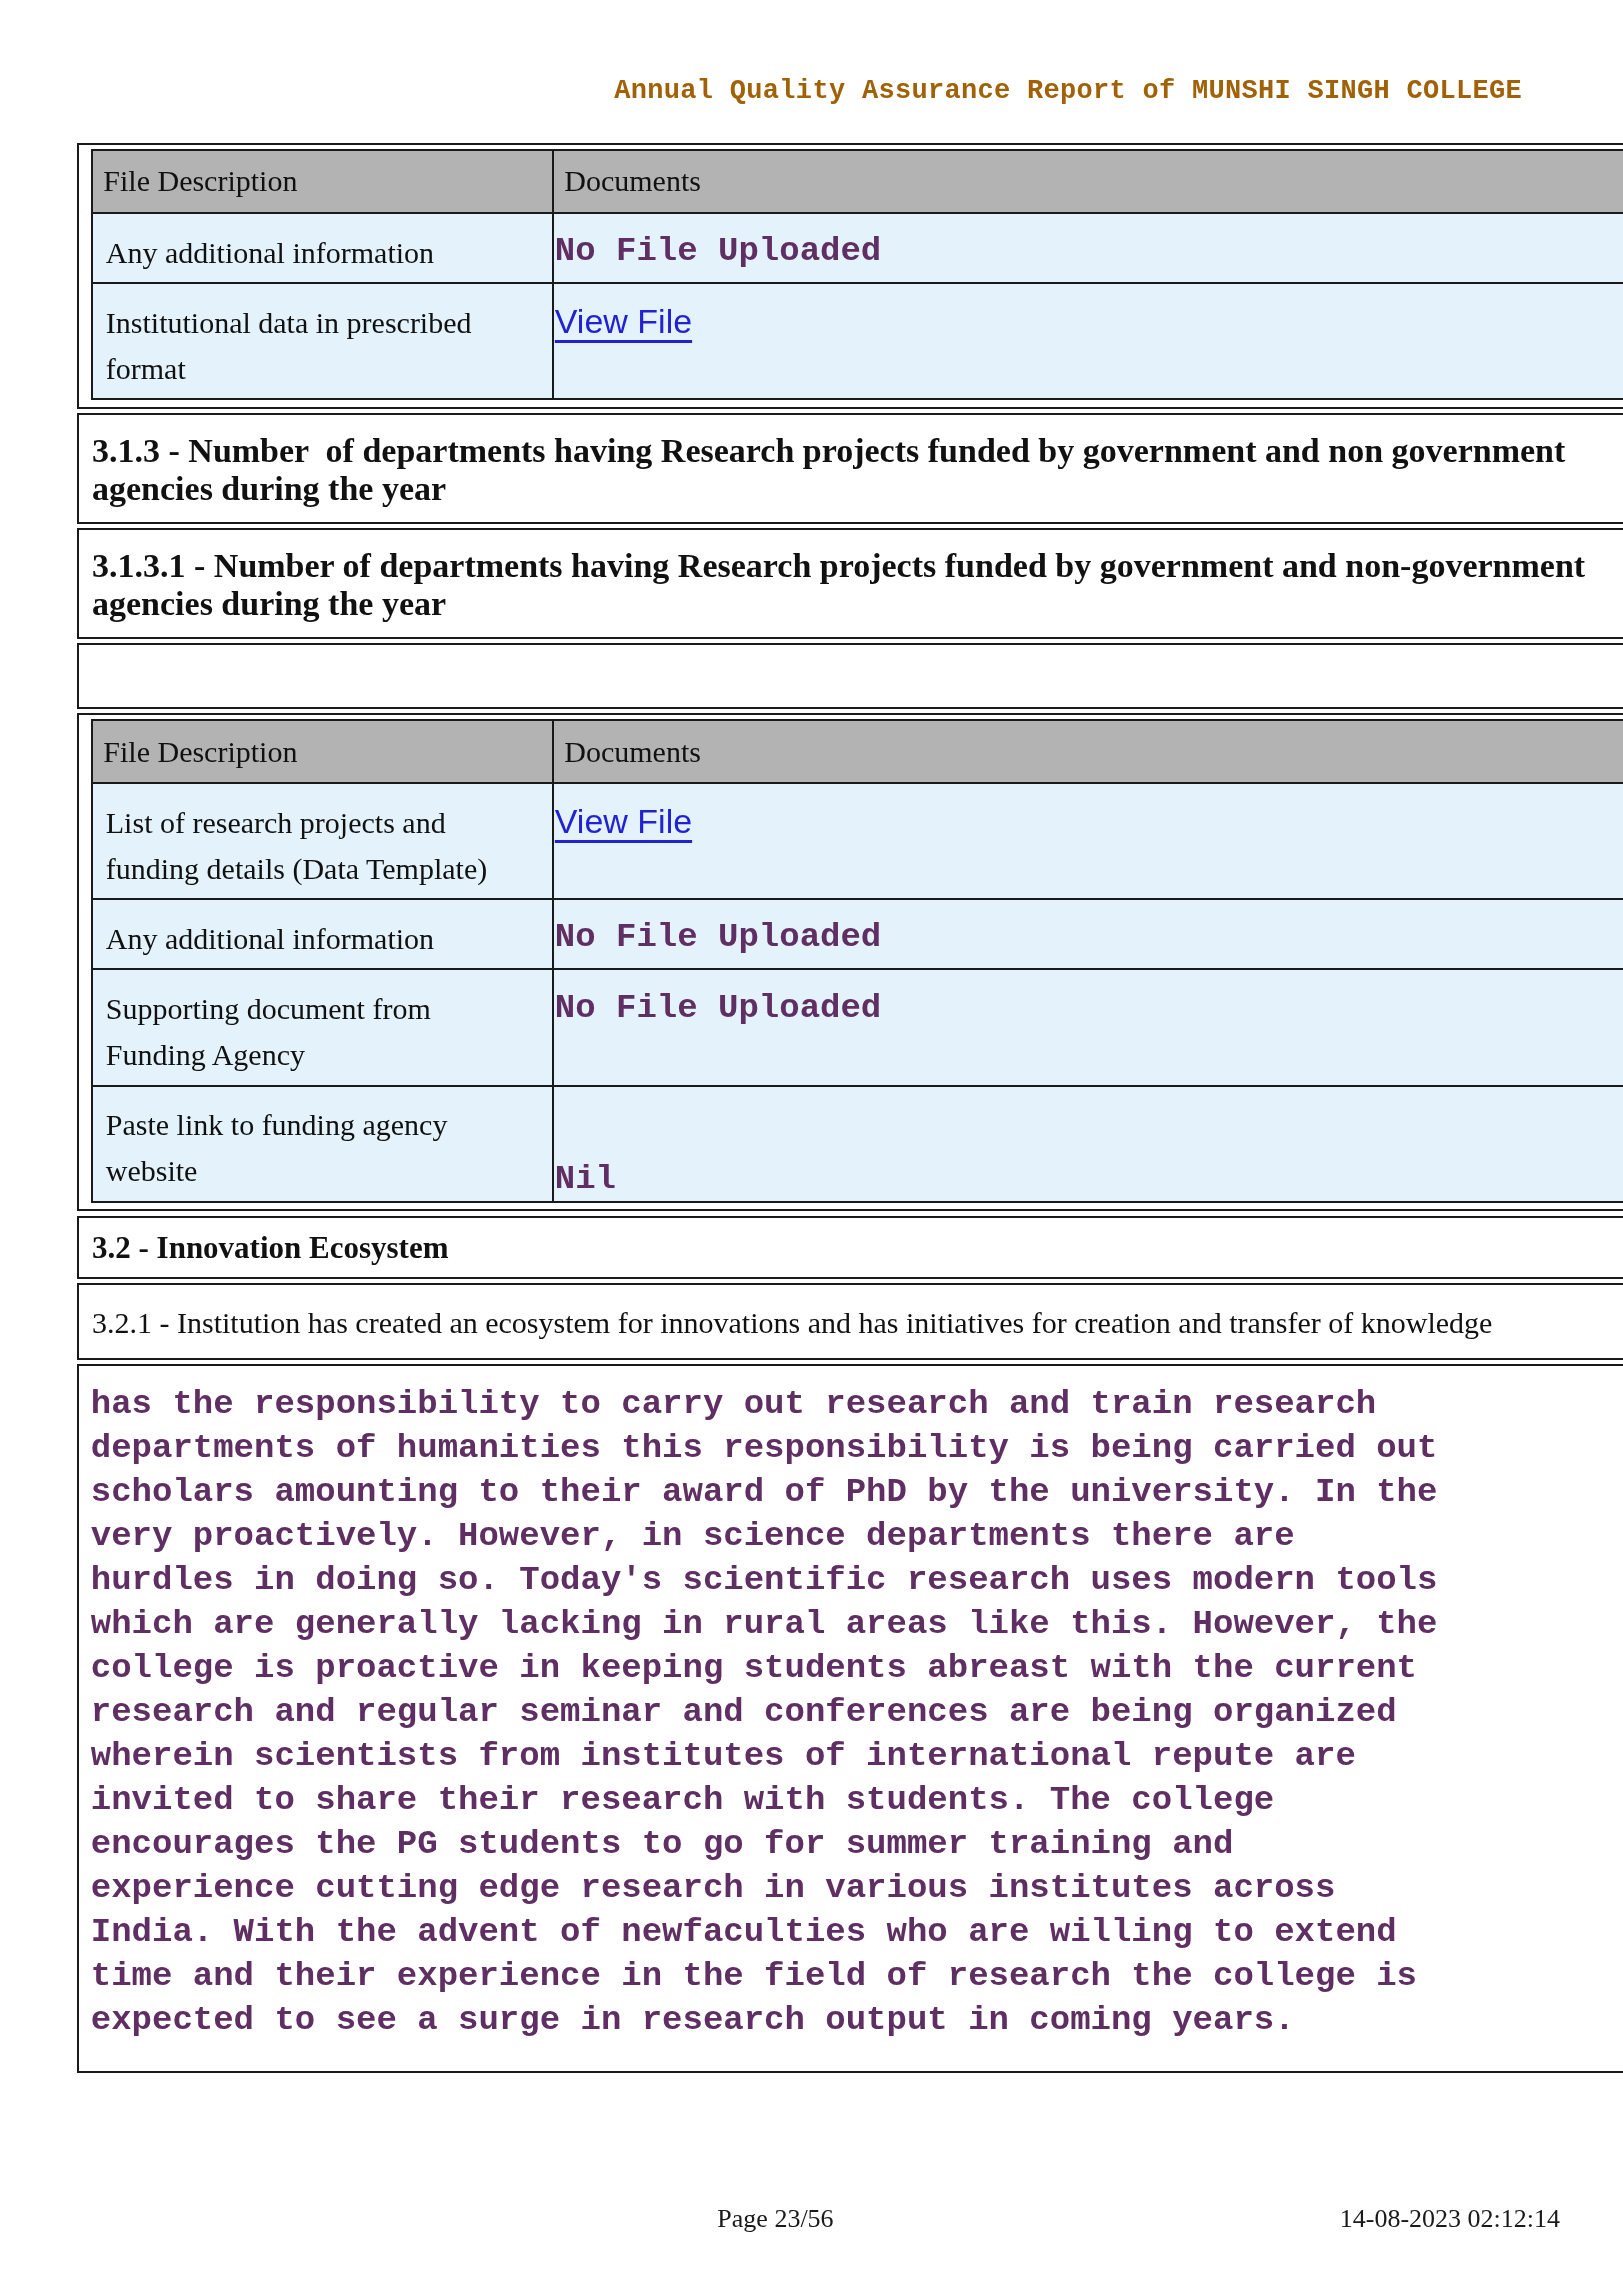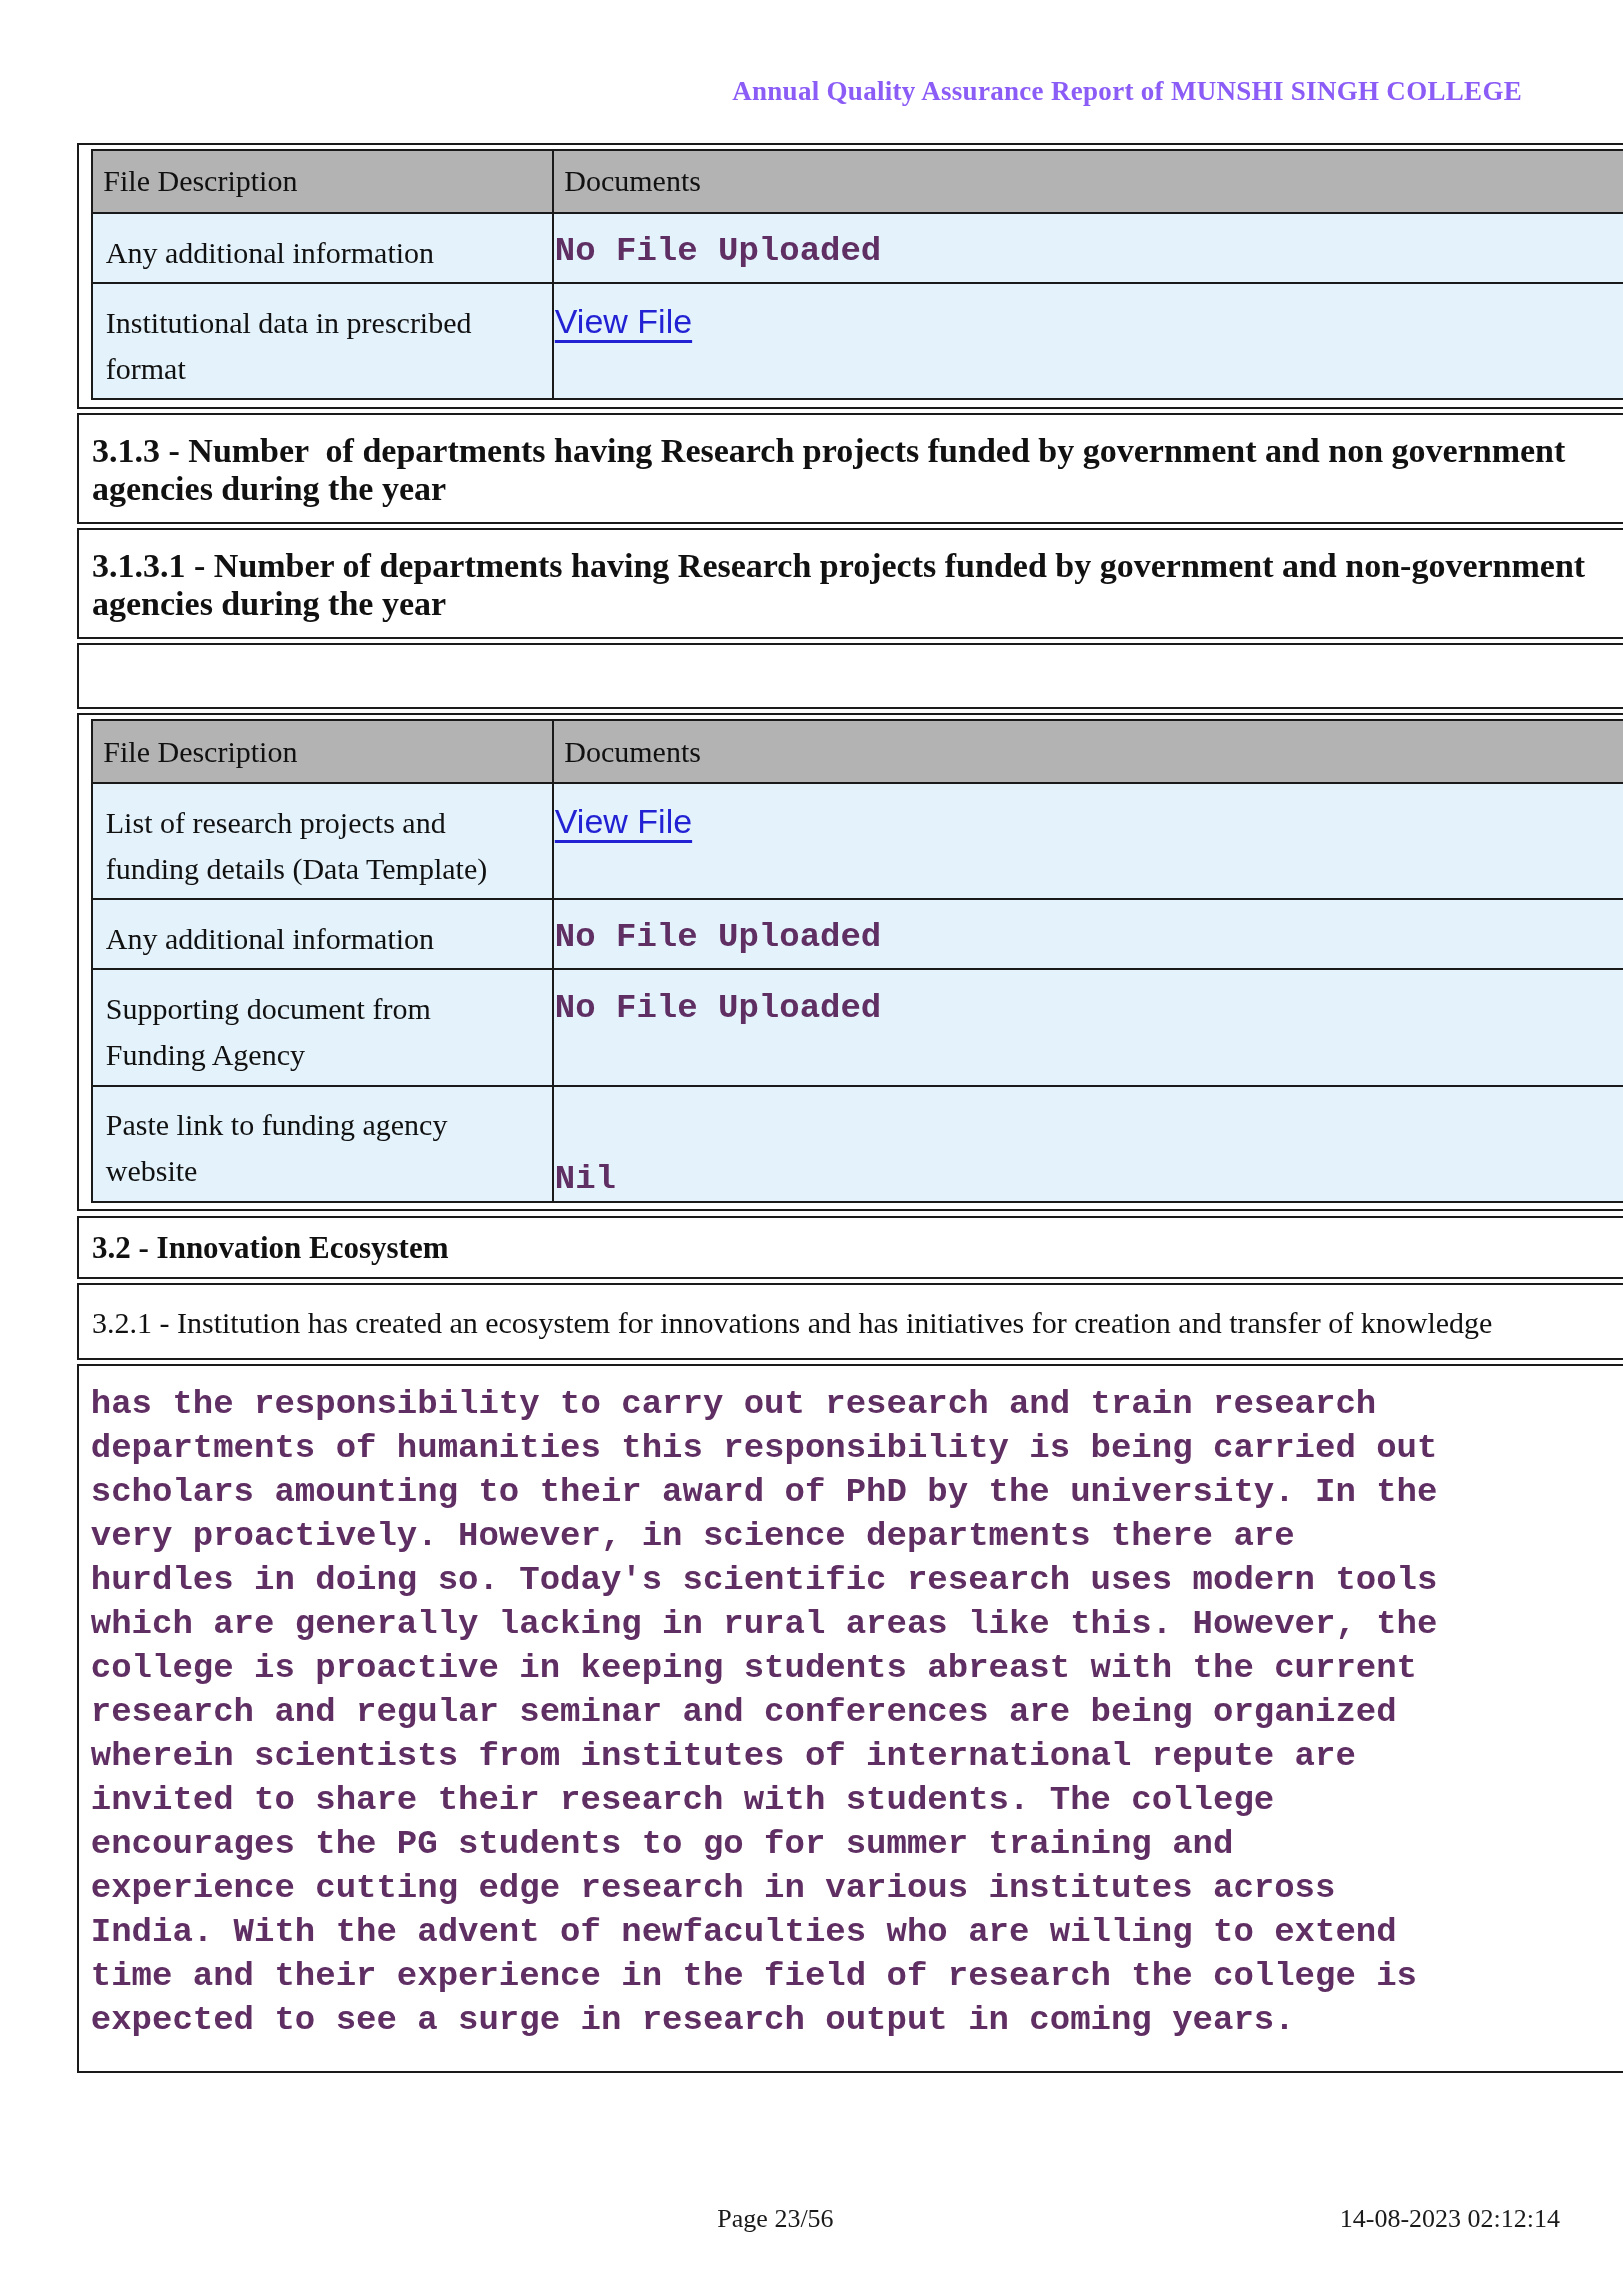--- a/index.html
+++ b/index.html
@@ -1,21 +1,21 @@
 <!DOCTYPE html>
 <html style="font-size:10.5px"><head>
 <meta charset="utf-8">
 <style>
   html,body{margin:0;padding:0;background:#ffffff;}
   *{box-sizing:border-box;}
   .page{position:relative;width:1623px;height:2295px;background:#ffffff;overflow:hidden;
         font-family:"Liberation Serif","DejaVu Serif",serif;color:#111111;}
 
   .header-title{position:absolute;top:76px;right:101px;
-    font-size:27px;font-weight:bold;color:#8b5cf6;letter-spacing:0.3px;}
+    font-size:27px;font-weight:bold;color:#a16207;letter-spacing:0.3px;font-family:Liberation Mono, monospace;}
 
   .content{position:absolute;left:77px;top:143px;width:1604px;}
 
   .box{border:2px solid #1a1a1a;background:#ffffff;margin-bottom:3.9px;}
   .table-box{padding:3.9px 11.8px 6.5px 11.8px;}
 
   table{border-collapse:collapse;width:100%;table-layout:fixed;}
   col.c1{width:461px;}
   th,td{border:2px solid #1a1a1a;}
   th{background:#b3b3b3;font-weight:normal;text-align:left;vertical-align:middle;

